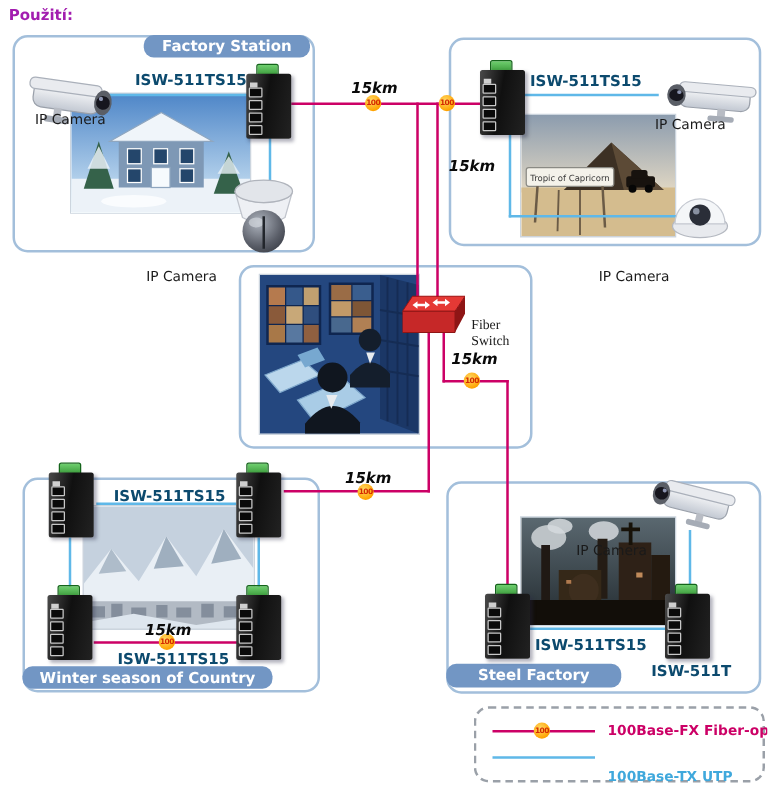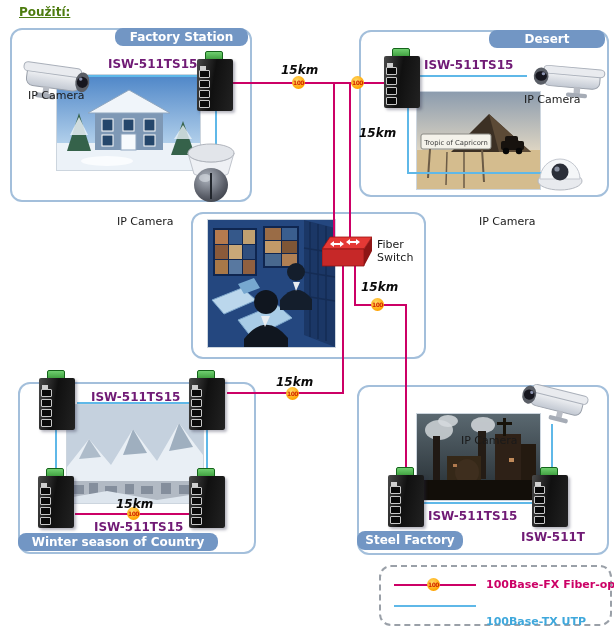--- a/index.html
+++ b/index.html
@@ -1,24 +1,24 @@
 <!DOCTYPE html>
 <html><head>
 <meta charset="utf-8">
 <style>
   html,body{margin:0;padding:0;background:#fff;}
   .stage{position:relative;width:614px;height:633px;background:#fff;overflow:hidden;
          font-family:"DejaVu Sans","Liberation Sans",sans-serif;}
-  .heading{position:absolute;left:19px;top:5px;font:bold 12px "DejaVu Sans",sans-serif;color:#4d7c0f;z-index:5;text-decoration:underline;}
+  .heading{position:absolute;left:7px;top:5px;font:bold 12px "DejaVu Sans",sans-serif;color:#a21caf;z-index:5;}
   
   .panel{position:absolute;border:2px solid #A3BFDB;border-radius:12px;z-index:1;}
   .band{position:absolute;background:#7296C4;color:#fff;font:bold 12px/18px "DejaVu Sans",sans-serif;
         text-align:center;border-radius:8px;z-index:2;white-space:nowrap;overflow:hidden;}
   
-  .model{position:absolute;color:#701a75;font:bold 12px "DejaVu Sans",sans-serif;z-index:5;white-space:nowrap;}
+  .model{position:absolute;color:#0c4a6e;font:bold 12px "DejaVu Sans",sans-serif;z-index:5;white-space:nowrap;}
   .iplabel{position:absolute;color:#1A1A1A;font:11px "DejaVu Sans",sans-serif;z-index:5;white-space:nowrap;margin-top:39px;}
   .km{position:absolute;color:#0A0A0A;font:italic bold 12px "DejaVu Sans",sans-serif;z-index:6;white-space:nowrap;}
   .fsw-label{position:absolute;color:#1A1A1A;font:11px/1.15 "DejaVu Sans",sans-serif;z-index:5;width:48px;}
   
   .fx{position:absolute;background:#CC0066;z-index:3;}
   .tx{position:absolute;background:#5FB8E8;z-index:2;}
   .dot{position:absolute;width:13px;height:13px;border-radius:50%;z-index:6;
        background:radial-gradient(circle at 40% 35%,#FFD966,#FFA300 70%,#F08C00);
        color:#D42A00;font:bold 6px/13px "DejaVu Sans",sans-serif;text-align:center;letter-spacing:-0.5px;}
   
@@ -127,21 +127,20 @@
           <i></i>
           <i></i>
         </span>
       </span>
   </div>
 
   <div class="tx" style="left:88px;top:75px;width:109px;height:2px;"></div>
   <div class="tx" style="left:215px;top:109px;width:2px;height:38px;"></div>
 
   <div class="panel" style="left:359px;top:30px;width:246px;height:163px;"></div>
-  <div class="band" style="left:489px;top:30px;width:116px;height:18px;">Desert</div>
   <div class="model" style="left:424px;top:58px;">ISW-511TS15</div>
   <div class="iplabel" style="left:524px;top:54px;">IP Camera</div>
   <div class="iplabel" style="left:479px;top:176px;">IP Camera</div>
 
   <div class="photo" style="left:417px;top:92px;">
     <svg width="123" height="97" viewBox="0 0 123 97">
       <defs>
           <linearGradient id="g-dsky" x1="0" y1="0" x2="0" y2="1">
         <stop offset="0" stop-color="#8C9CAE"></stop>
             <stop offset="1" stop-color="#E2D8C4"></stop>
@@ -253,21 +252,21 @@
     <svg width="50" height="32" viewBox="0 0 50 32">
       <polygon points="8,1 50,1 42,13 0,13" fill="#E53935" stroke="#9E1010" stroke-width="0.8"></polygon>
       <polygon points="0,13 42,13 42,30 0,30" fill="#C62828" stroke="#8E1515" stroke-width="0.8"></polygon>
       <polygon points="42,13 50,1 50,15 42,30" fill="#8E1515"></polygon>
       <g fill="#FFFFFF">
         <path d="M8,8 l4,-3 v2 h6 v-2 l4,3 -4,3 v-2 h-6 v2 z"></path>
         <path d="M24,6 l4,-3 v2 h6 v-2 l4,3 -4,3 v-2 h-6 v2 z"></path>
       </g>
     </svg>
   </div>
-  <div class="fsw-label" style="left:377px;top:239px;">Fiber Switch</div>
+  <div class="fsw-label" style="left:377px;top:254px;font-family:Liberation Serif, serif;">Fiber Switch</div>
 
   <div class="panel" style="left:18px;top:382px;width:234px;height:168px;"></div>
   <div class="band" style="left:18px;top:533px;width:200px;height:18px;">Winter season of Country</div>
   <div class="model" style="left:91px;top:390px;">ISW-511TS15</div>
   <div class="model" style="left:94px;top:520px;">ISW-511TS15</div>
 
   <div class="photo" style="left:67px;top:405px;">
     <svg width="136" height="98" viewBox="0 0 136 98">
       <rect width="136" height="98" fill="#C5D1DE"></rect>
       <polygon points="0,62 22,34 44,60 66,24 90,56 112,18 136,50 136,98 0,98" fill="#E9EFF5"></polygon>
@@ -335,21 +334,21 @@
           <i></i>
         </span>
       </span>
   </div>
 
   <div class="tx" style="left:77px;top:402px;width:112px;height:2px;"></div>
   <div class="tx" style="left:55px;top:430px;width:2px;height:46px;"></div>
   <div class="tx" style="left:206px;top:430px;width:2px;height:46px;"></div>
 
   <div class="panel" style="left:357px;top:385px;width:248px;height:166px;"></div>
-  <div class="band" style="left:357px;top:531px;width:106px;height:19px;">Steel Factory</div>
+  <div class="band" style="left:357px;top:531px;width:140px;height:19px;">Steel Factory</div>
   <div class="iplabel" style="left:461px;top:395px;">IP Camera</div>
   <div class="model" style="left:428px;top:509px;">ISW-511TS15</div>
   <div class="model" style="left:521px;top:530px;">ISW-511T</div>
 
   <div class="photo" style="left:417px;top:414px;">
     <svg width="123" height="86" viewBox="0 0 123 86">
       <defs>
           <linearGradient id="g-fsky" x1="0" y1="0" x2="0" y2="1">
         <stop offset="0" stop-color="#5A6870"></stop>
             <stop offset="1" stop-color="#232B30"></stop>

